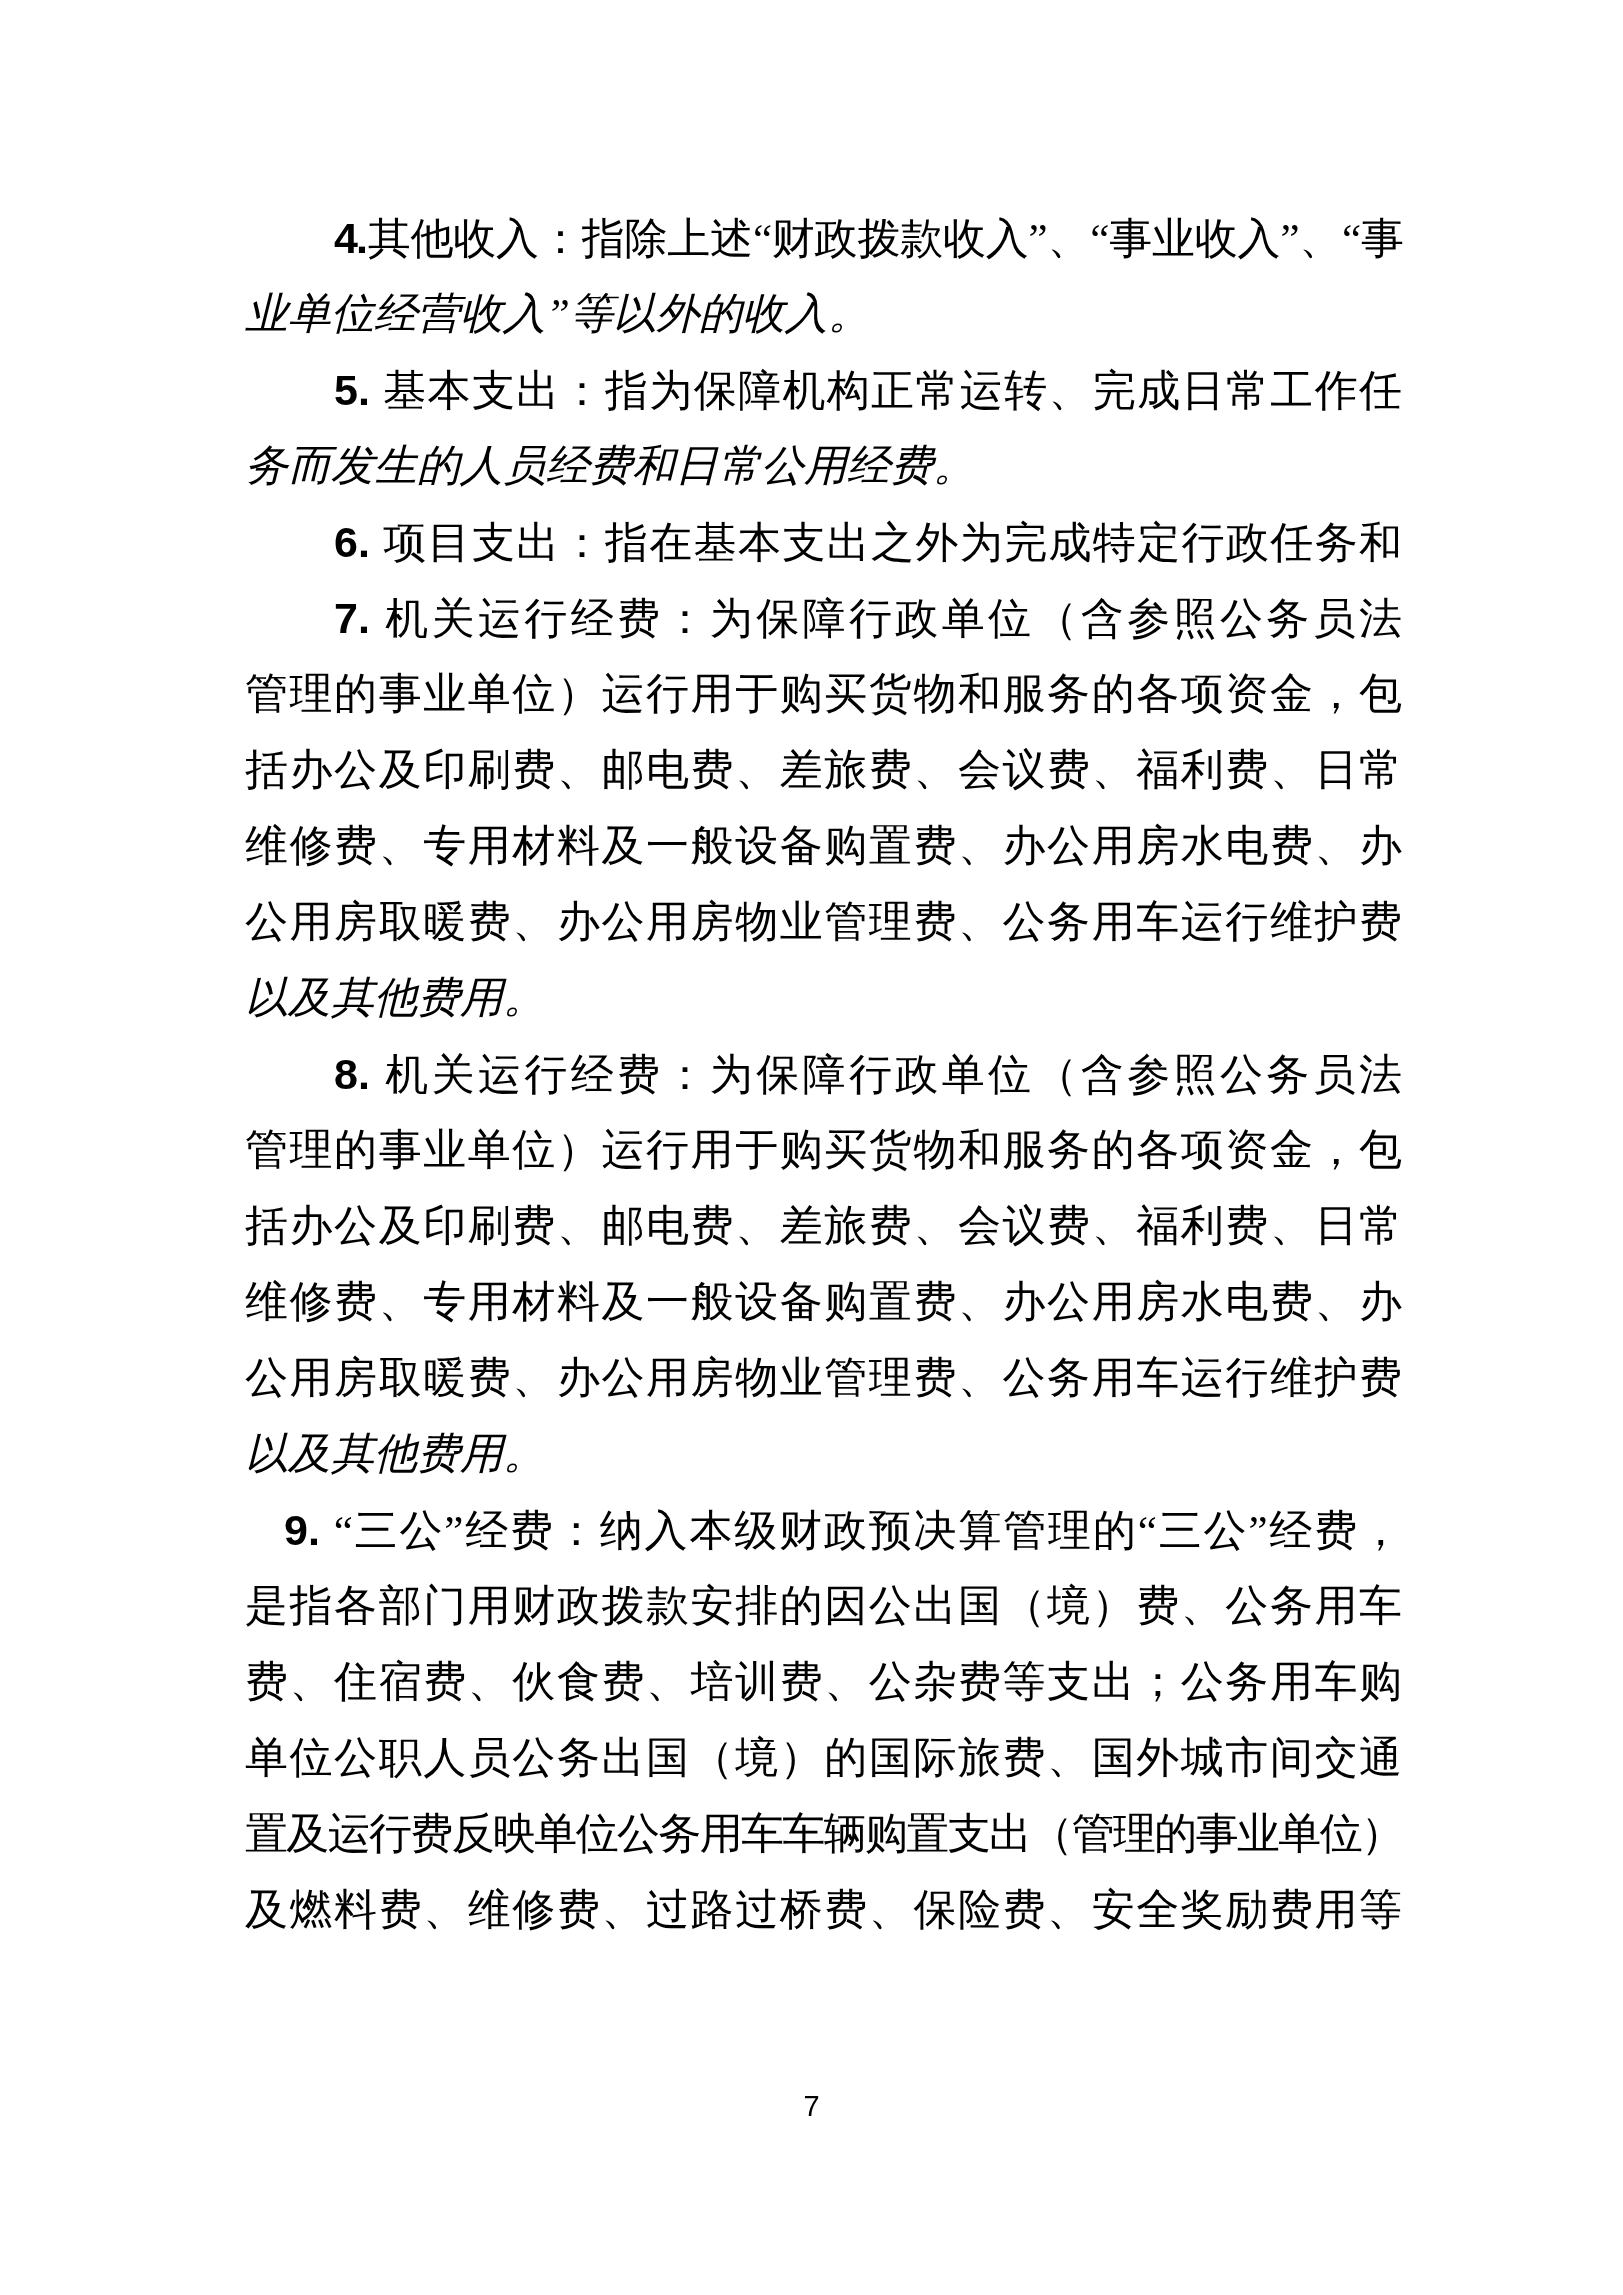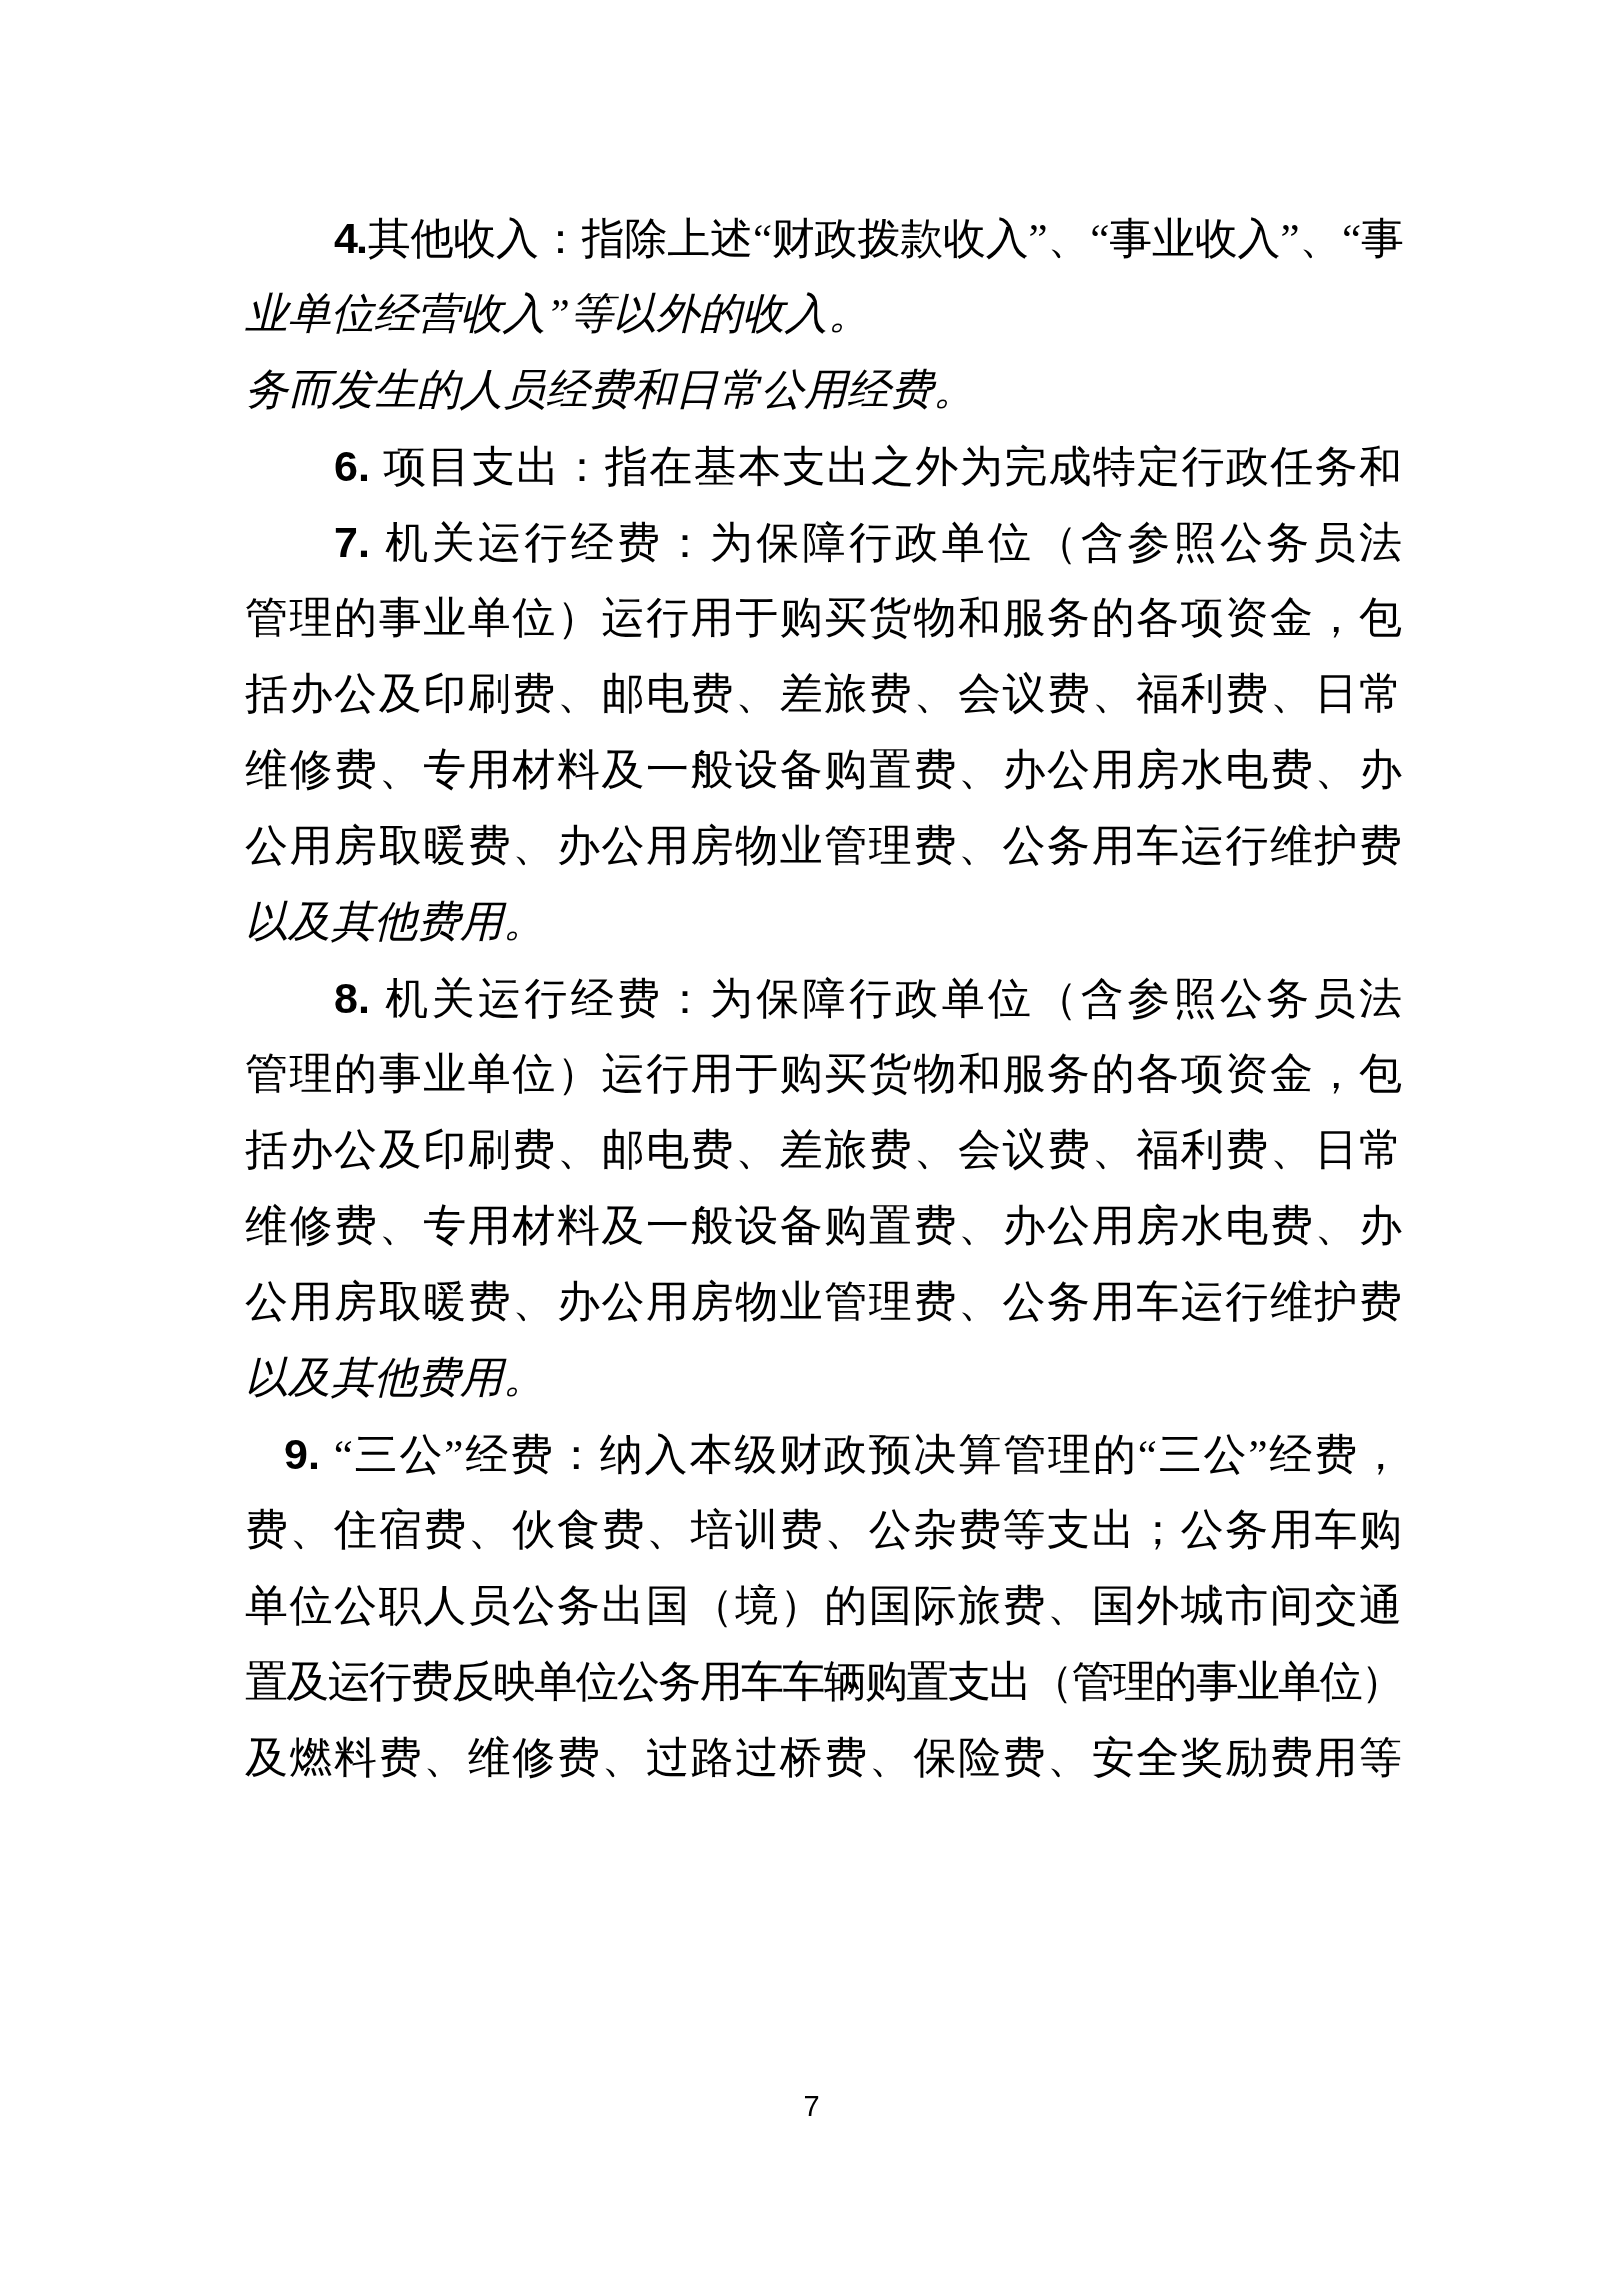--- a/index.html
+++ b/index.html
@@ -57,20 +57,21 @@
 </head>
 <body>
 
 <div class="page">
   <div class="content">
 
     <div class="line ind2 tight"><span class="num">4.</span><span>其他收入：指除上述“财政拨款收入”、“事业收入”、“事</span></div>
 
     <div class="line end"><span>业单位经营收入”等以外的收入。</span></div>
 
+    <div class="line ind2"><span class="num">5. </span><span>基本支出：指为保障机构正常运转、完成日常工作任</span></div>
 
     <div class="line end"><span>务而发生的人员经费和日常公用经费。</span></div>
 
     <div class="line ind2"><span class="num">6. </span><span>项目支出：指在基本支出之外为完成特定行政任务和</span></div>
 
 
     <div class="line ind2"><span class="num">7. </span><span>机关运行经费：为保障行政单位（含参照公务员法</span></div>
 
     <div class="line"><span>管理的事业单位）运行用于购买货物和服务的各项资金，包</span></div>
 
@@ -89,20 +90,21 @@
     <div class="line"><span>括办公及印刷费、邮电费、差旅费、会议费、福利费、日常</span></div>
 
     <div class="line"><span>维修费、专用材料及一般设备购置费、办公用房水电费、办</span></div>
 
     <div class="line"><span>公用房取暖费、办公用房物业管理费、公务用车运行维护费</span></div>
 
     <div class="line end"><span>以及其他费用。</span></div>
 
     <div class="line ind1"><span class="num">9. </span><span>“三公”经费：纳入本级财政预决算管理的“三公”经费，</span></div>
 
+    <div class="line"><span>是指各部门用财政拨款安排的因公出国（境）费、公务用车</span></div>
 
 
     <div class="line"><span>费、住宿费、伙食费、培训费、公杂费等支出；公务用车购</span></div>
 
     <div class="line"><span>单位公职人员公务出国（境）的国际旅费、国外城市间交通</span></div>
 
     <div class="line tight"><span>置及运行费反映单位公务用车车辆购置支出（管理的事业单位）</span></div>
 
     <div class="line"><span>及燃料费、维修费、过路过桥费、保险费、安全奖励费用等</span></div>
 

